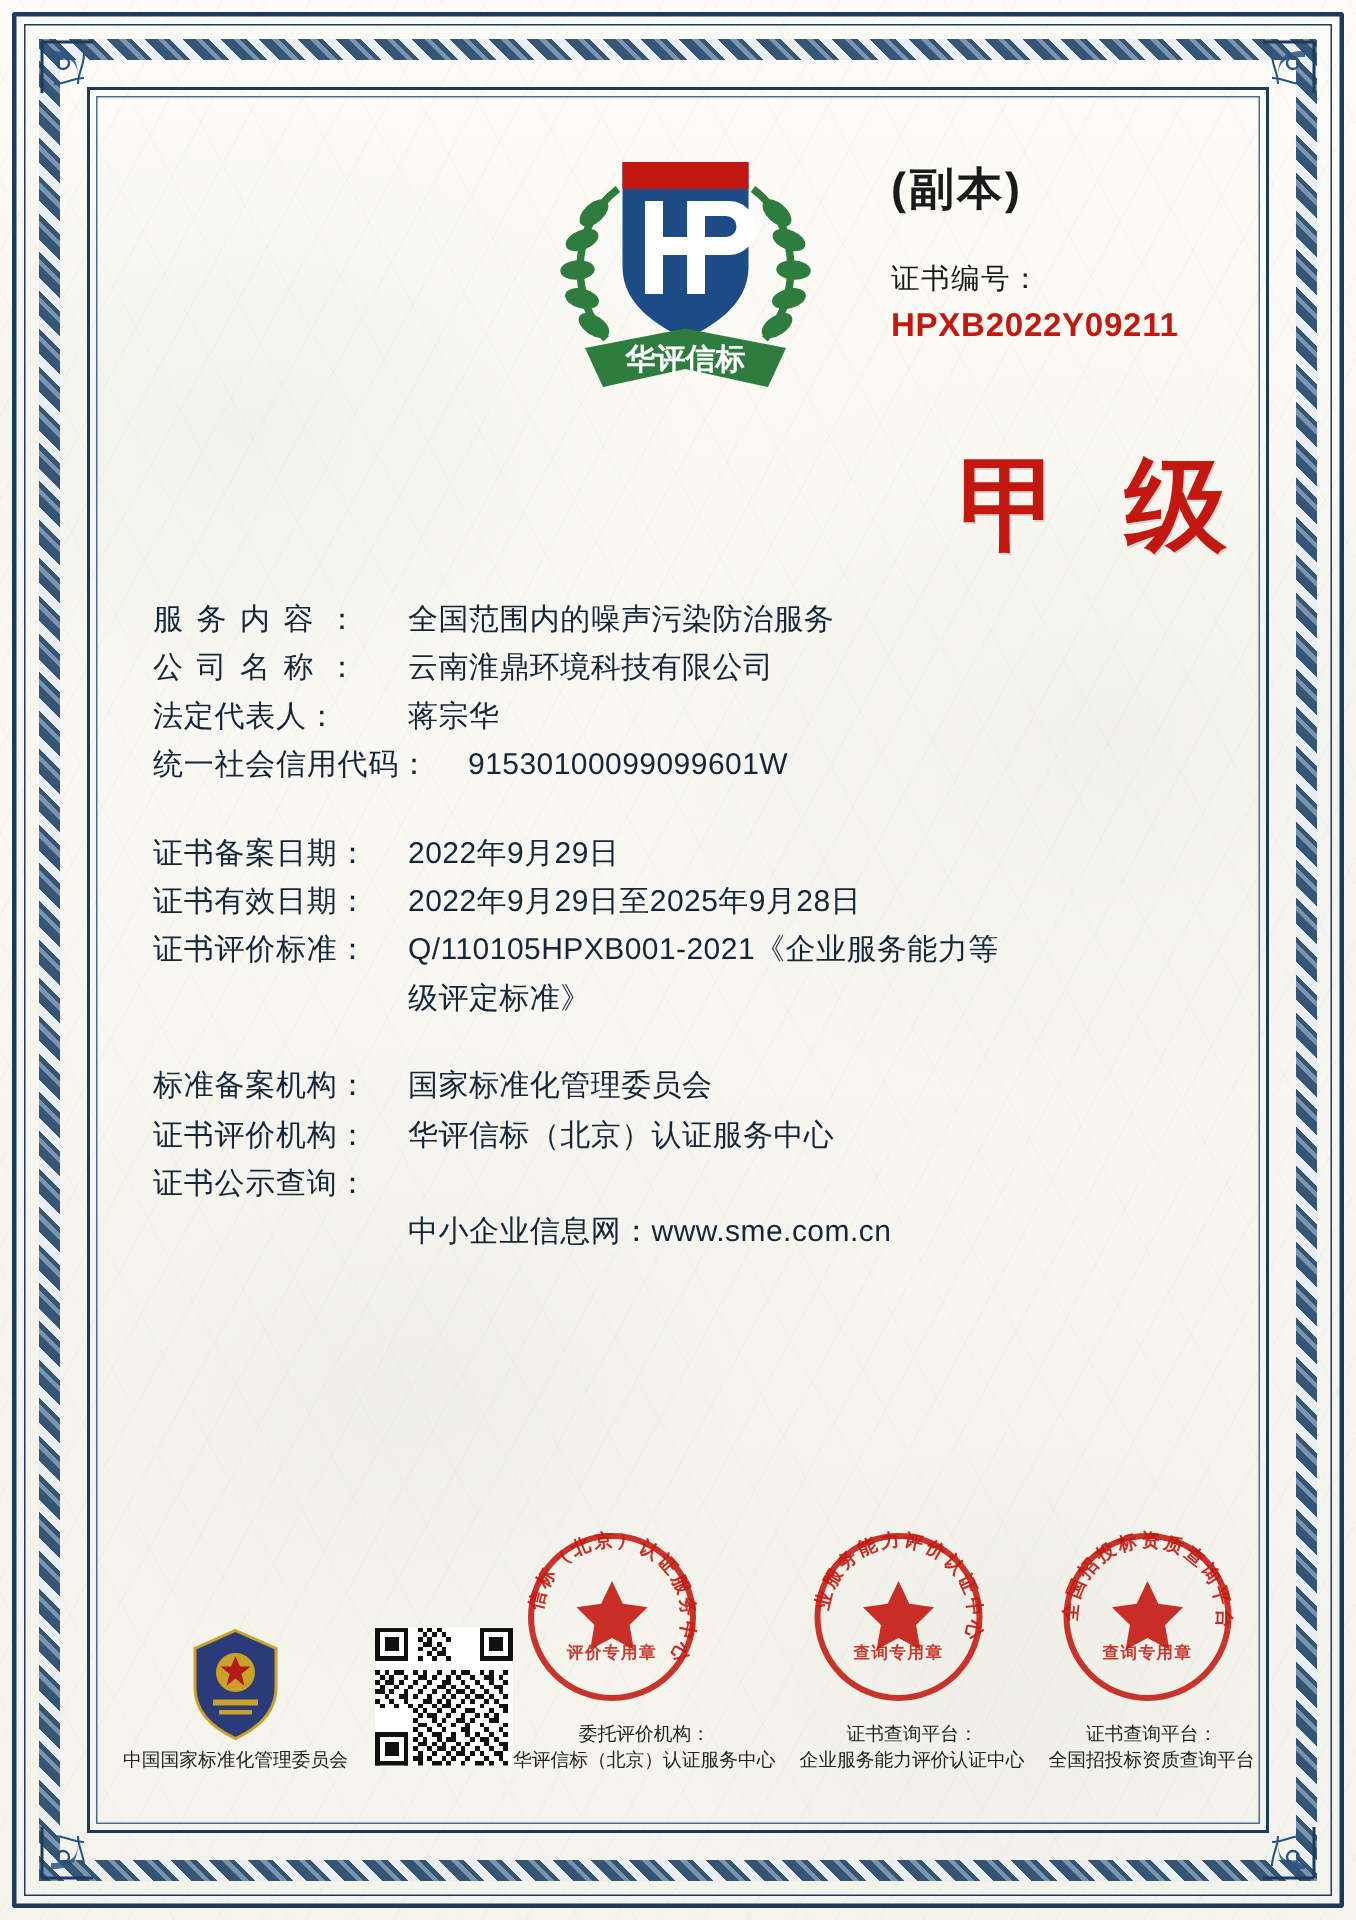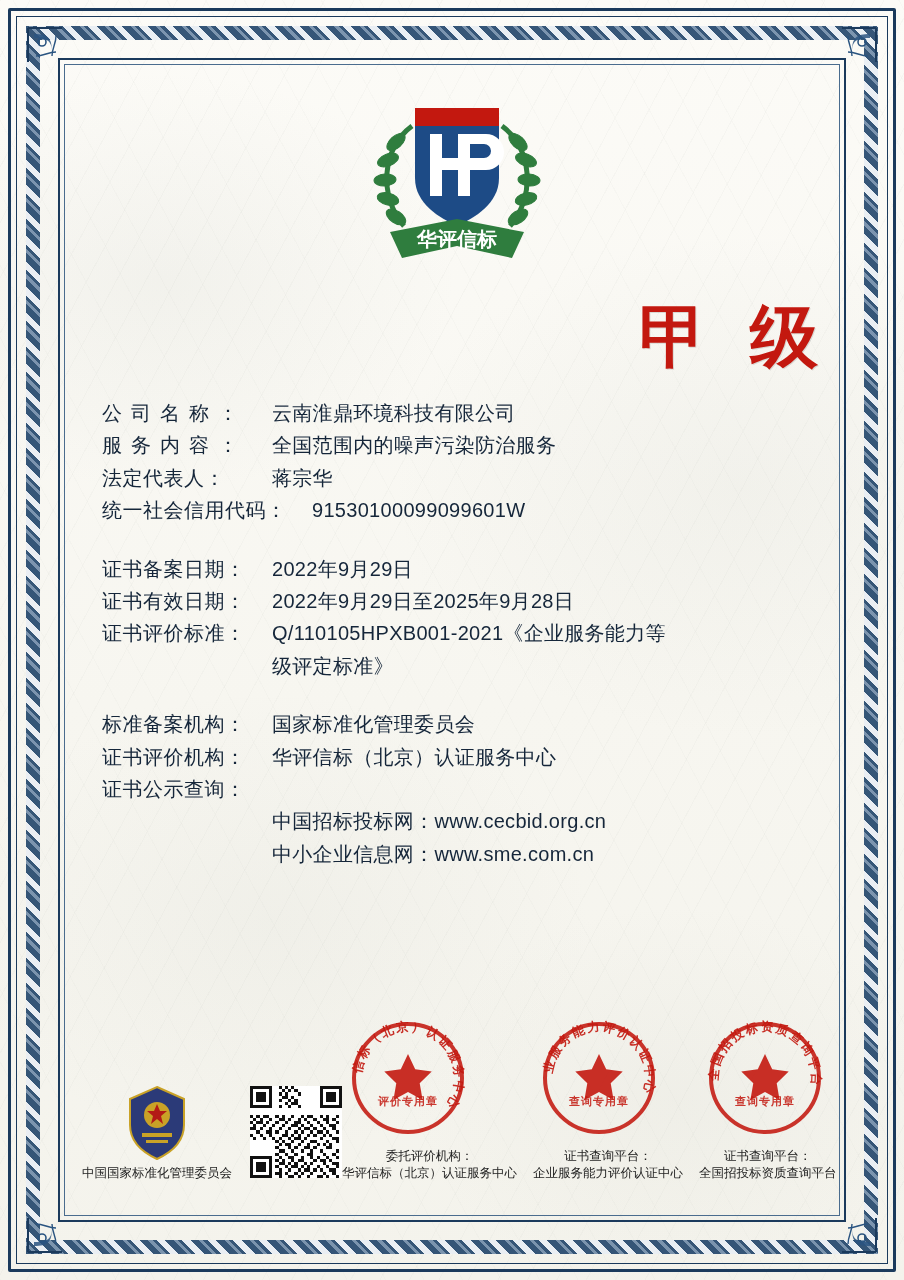--- a/index.html
+++ b/index.html
@@ -332,32 +332,37 @@
             <rect x="78" y="72" width="40" height="12"></rect>
             <rect x="106" y="48" width="12" height="62"></rect>
             <path d="M118 48 h16 a18 18 0 0 1 0 36 h-16 v-12 h14 a7 7 0 0 0 0 -14 h-14 z"></path>
           </g>
 
           <path d="M38 146 L105 133 L172 146 L160 172 L105 160 L50 172 Z" fill="#2f7d3e"></path>
           <text x="105" y="160" font-size="20" font-weight="bold" fill="#ffffff" text-anchor="middle" font-family="'Liberation Sans', sans-serif">华评信标</text>
         </svg>
       </div>
 
+      <div class="header-right">
+        <div class="copy-label">(副本)</div>
+        <div class="cert-no-label">证书编号：</div>
+        <div class="cert-no-value">HPXB2022Y09211</div>
+      </div>
     </div>
 
     <div class="grade">甲 级</div>
 
     <div class="info-block">
+      <div class="info-line">
+        <span class="k spread">服务内容：</span>
+        <span class="v">全国范围内的噪声污染防治服务</span>
+      </div>
       <div class="info-line">
         <span class="k spread">公司名称：</span>
         <span class="v">云南淮鼎环境科技有限公司</span>
-      </div>
-      <div class="info-line">
-        <span class="k spread">服务内容：</span>
-        <span class="v">全国范围内的噪声污染防治服务</span>
       </div>
       <div class="info-line">
         <span class="k">法定代表人：</span>
         <span class="v">蒋宗华</span>
       </div>
       <div class="info-line">
         <span class="k wide">统一社会信用代码：</span>
         <span class="v">91530100099099601W</span>
       </div>
 
@@ -385,24 +390,20 @@
       <div class="info-line">
         <span class="k">标准备案机构：</span>
         <span class="v">国家标准化管理委员会</span>
       </div>
       <div class="info-line">
         <span class="k">证书评价机构：</span>
         <span class="v">华评信标（北京）认证服务中心</span>
       </div>
       <div class="info-line links-block">
         <span class="k">证书公示查询：</span>
-      </div>
-      <div class="info-line cont links-block">
-        <span class="k">证书公示查询：</span>
-        <span class="v">中国招标投标网：www.cecbid.org.cn</span>
       </div>
       <div class="info-line cont links-block">
         <span class="k">证书公示查询：</span>
         <span class="v">中小企业信息网：www.sme.com.cn</span>
       </div>
     </div>
 
     <div class="footer">
       <div class="footer-inner">
 

